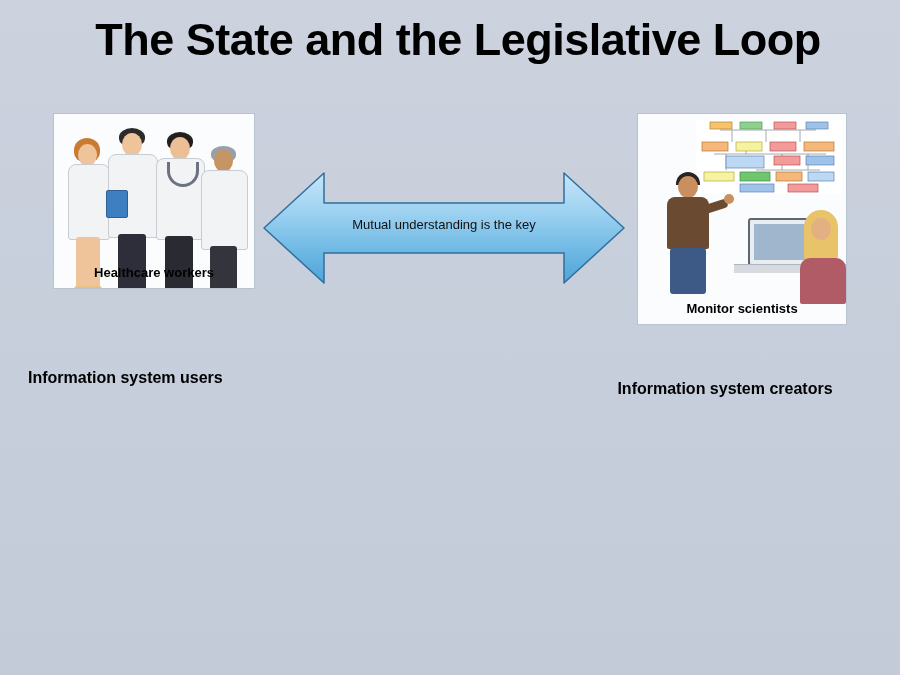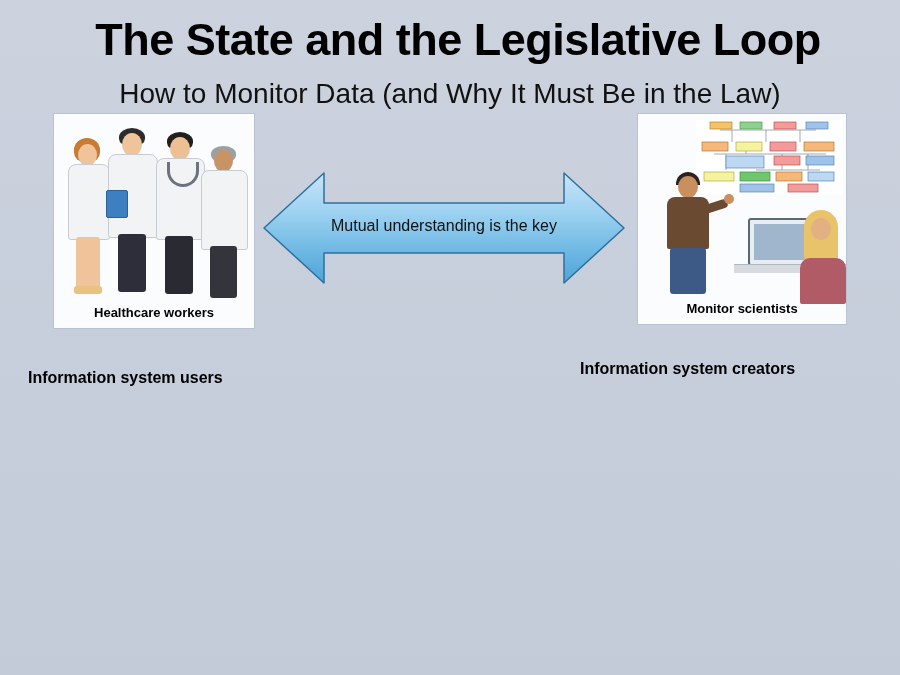--- a/index.html
+++ b/index.html
@@ -49,21 +49,21 @@
     position: absolute;
     background: #fbfcfd;
     border: 1px solid #b9c2d0;
     box-sizing: border-box;
     overflow: hidden;
   }
   .photo-left {
     left: 53px;
     top: 113px;
     width: 202px;
-    height: 216px;
+    height: 176px;
     padding-left: 19px;
   }
   .photo-right {
     left: 637px;
     top: 113px;
     width: 210px;
     height: 212px;
   }
   .photo-caption {
     position: absolute;
@@ -172,42 +172,42 @@
     top: 165px;
     width: 364px;
     height: 126px;
   }
   .arrow-label {
     position: absolute;
     left: 0;
     top: 52px;
     width: 364px;
     text-align: center;
-    font-size: 16px;
+    font-size: 13px;
     color: #111;
     pointer-events: none;
   }
 
   
   .label-users {
     position: absolute;
     left: 28px;
     top: 369px;
     width: 290px;
     text-align: left;
     font-size: 16px;
     font-weight: bold;
     color: #000;
   }
   .label-creators {
     position: absolute;
     left: 580px;
-    top: 360px;
+    top: 380px;
     width: 290px;
-    text-align: left;
+    text-align: center;
     font-size: 16px;
     font-weight: bold;
     color: #000;
   }
 
   
   .bottom-text {
     position: absolute;
     left: 72px;
     top: 448px;
@@ -218,21 +218,20 @@
     color: #000;
     line-height: 1.42;
   }
 </style>
 </head>
 <body>
 
 <div class="slide">
 
   <div class="title">The State and the Legislative Loop</div>
-  <div class="subtitle">How to Monitor Data (and Why It Must Be in the Law)</div>
 
   <div class="photo-card photo-left">
     <div class="workers">
       <div class="fig" id="w1">
         <div class="hair"></div>
         <div class="head"></div>
         <div class="shirt"></div>
         <div class="coat"></div>
         <div class="legs"></div>
         <div class="shoe"></div>

